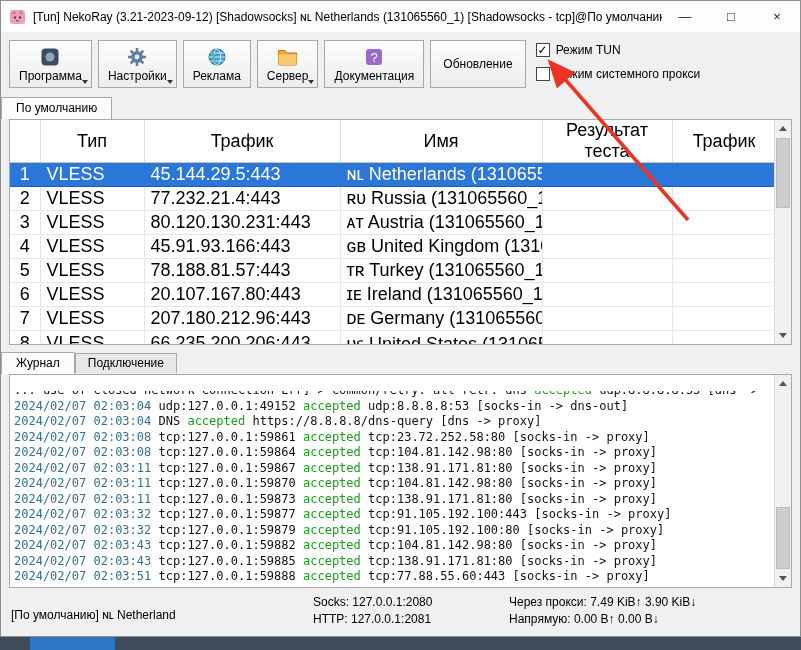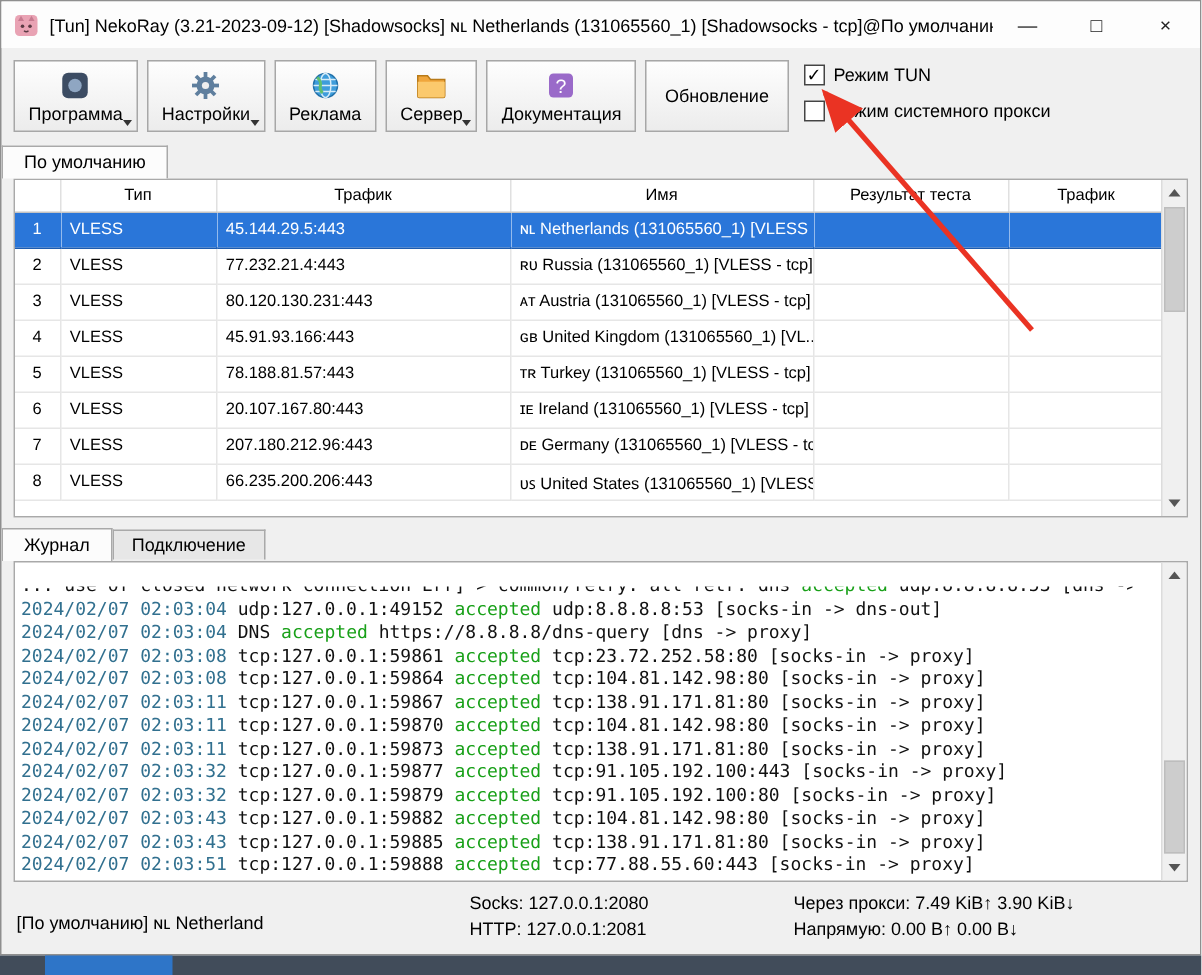--- a/index.html
+++ b/index.html
@@ -39,21 +39,21 @@
   
   .tabbar { padding-left: 0; height: 23px; display: flex; align-items: flex-start; }
   .tab { display: inline-block; padding: 3px 14px 4px 14px; font-size: 12px;
     border: 1px solid #a9a9a9; border-bottom: none; background: #fcfcfc;
     position: relative; top: 1px; z-index: 2; }
   .tab.inactive { background: #e7e7e7; padding: 2px 12px 3px 12px; top: 2px; z-index: 1; }
 
   
   .table-wrap { margin: 0 8px; height: 226px; border: 1px solid #a9a9a9;
     background: #fff; position: relative; overflow: hidden; z-index: 1; }
-  table.servers { border-collapse: collapse; table-layout: fixed; width: 766px; font-size: 11px; }
+  table.servers { border-collapse: collapse; table-layout: fixed; width: 766px; font-size: 18px; }
   table.servers th { height: 21px; font-weight: 400; background: #fff;
     border-right: 1px solid #e0e0e0; border-bottom: 1px solid #c4c4c4; }
   table.servers td { height: 24px; padding: 0 6px; white-space: nowrap; overflow: hidden;
     border-right: 1px solid #e6e6e6; border-bottom: 1px solid #e6e6e6; color: #000; }
   td.c-num { text-align: center; padding: 0 2px; border-right: 1px solid #cfcfcf; }
   tr.selected td { background: var(--selection, #2a76d9); color: #fff;
     border-right-color: var(--selection, #2a76d9); border-bottom-color: #1d5cb0; }
 
   
   .vscroll { position: absolute; top: 0; right: 0; bottom: 0; width: 17px;
@@ -76,21 +76,21 @@
   .log-line:first-child { margin-top: -8px; }
   .log-time { color: var(--log-time, #31708f); }
   .log-ok, .seg-ok { color: var(--log-ok, #18a018); }
   .seg-plain { color: #111; }
 
   
   .statusbar { position: relative; height: 46px; font-size: 12px; color: #000; }
   .sb-group { position: absolute; left: 10px; top: 20px; }
   .sb-col { position: absolute; top: 6px; line-height: 17px; }
   .sb-col.col1 { left: 280px; margin-left: 32px; }
-  .sb-col.col2 { left: 528px; }
+  .sb-col.col2 { left: 508px; }
 
   
   .bottom-strip { position: absolute; left: 0; bottom: 0; width: 801px; height: 13px;
     background: #414c5a; }
   .task-accent { position: absolute; left: 30px; top: 0; width: 85px; height: 100%;
     background: #2e75c8; }
 
   
   .annotation { position: absolute; left: 0; top: 0; width: 801px; height: 650px;
     pointer-events: none; z-index: 50; }

